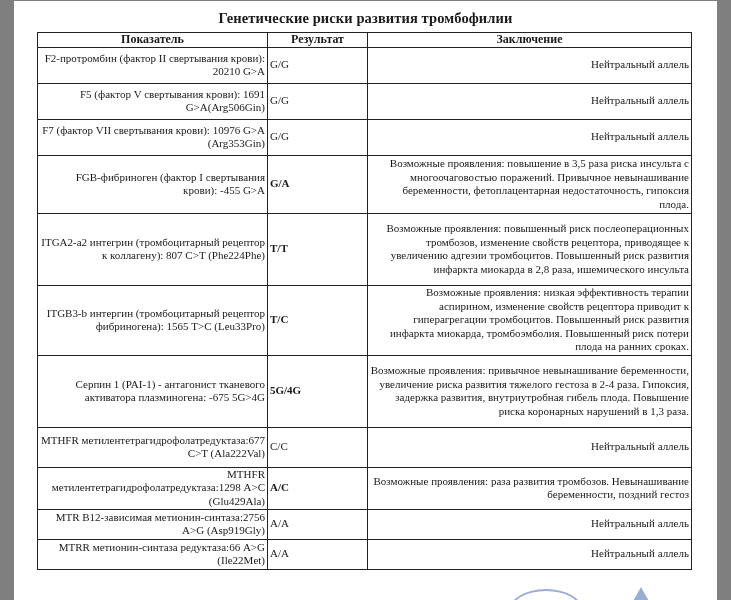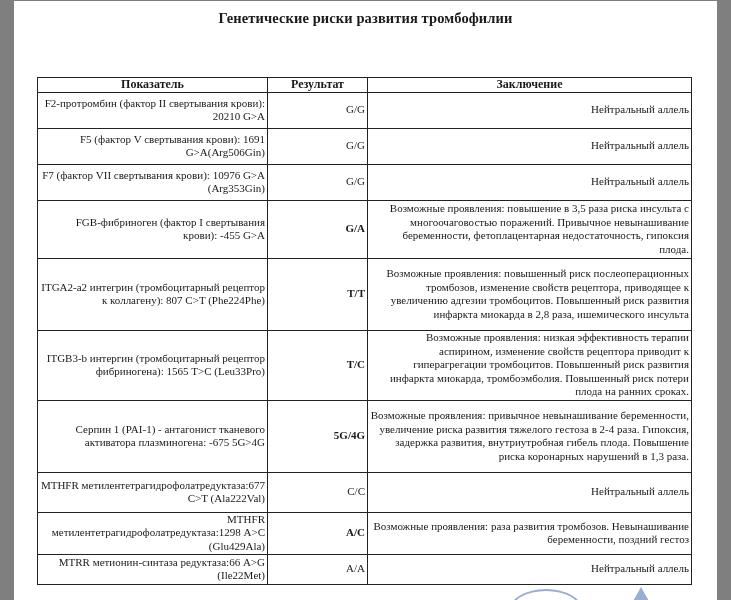--- a/index.html
+++ b/index.html
@@ -1,24 +1,24 @@
 <!DOCTYPE html>
 <html><head>
 <meta charset="utf-8">
 <style>
   html, body { margin:0; padding:0; }
   body { width:731px; height:600px; background:#7f7f7f; position:relative; overflow:hidden; font-family:"Liberation Serif", serif; color:#1a1a1a; }
   .page { position:absolute; left:14px; top:1px; width:703px; height:600px; background:#ffffff; }
   .title { position:absolute; left:0; top:9px; width:703px; text-align:center; font-weight:bold; font-size:14.5px; letter-spacing:0.1px; }
-  table { position:absolute; left:23px; top:31px; width:654px; border-collapse:collapse; table-layout:fixed; font-size:11px; line-height:13.5px;margin-top:45px; }
+  table { position:absolute; left:23px; top:31px; width:654px; border-collapse:collapse; table-layout:fixed; font-size:11px; line-height:13.5px; }
   td, th { border:1px solid #222; padding:0 2px; vertical-align:middle; }
   th { font-weight:bold; font-size:12px; height:13px; text-align:center; padding:0; }
   col.c1 { width:230px; } col.c2 { width:100px; } col.c3 { width:324px; }
   td.ind { text-align:right;font-family:Liberation Serif, serif; }
-  td.res { text-align:right; }
+  td.res { text-align:left; }
   td.res.bold { font-weight:bold; }
   td.con { text-align:right; }
   .stamp1 { position:absolute; left:495px; top:588px; width:70px; height:40px; border:2px solid #9aaed0; border-radius:50%; }
   .stamp2 { position:absolute; left:618px; top:586px; width:0; height:0; border-left:9px solid transparent; border-right:9px solid transparent; border-bottom:16px solid #9aaed0; }
 </style>
 </head>
 <body>
 
 <div class="page">
   <div class="title">Генетические риски развития тромбофилии</div>
@@ -76,20 +76,25 @@
           <td class="ind">MTHFR метилентетрагидрофолатредуктаза:677 C&gt;T (Ala222Val)</td>
           <td class="res">C/C</td>
           <td class="con">Нейтральный аллель</td>
         </tr>
         <tr style="height: 42px;">
           <td class="ind">MTHFR метилентетрагидрофолатредуктаза:1298 A&gt;C  (Glu429Ala)</td>
           <td class="res bold">A/C</td>
           <td class="con">Возможные проявления: раза развития тромбозов. Невынашивание беременности, поздний гестоз</td>
         </tr>
         <tr style="height: 30px;">
+          <td class="ind">MTR B12-зависимая метионин-синтаза:2756 A&gt;G (Asp919Gly)</td>
+          <td class="res">A/A</td>
+          <td class="con">Нейтральный аллель</td>
+        </tr>
+        <tr style="height: 30px;">
           <td class="ind">MTRR метионин-синтаза редуктаза:66 A&gt;G (Ile22Met)</td>
           <td class="res">A/A</td>
           <td class="con">Нейтральный аллель</td>
         </tr>
       </tbody>
   </table>
 
   <div class="stamp1"></div>
   <div class="stamp2"></div>
 </div>

